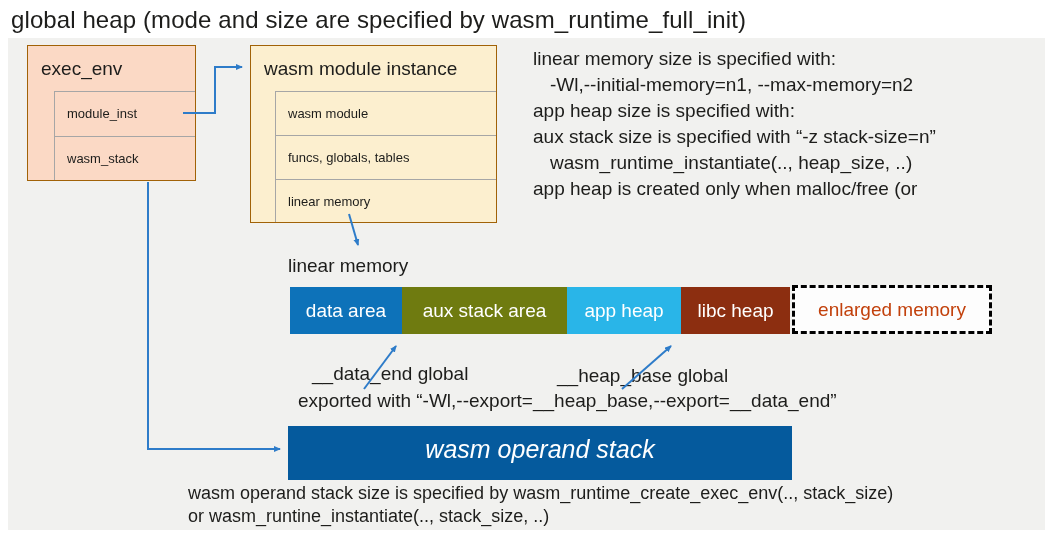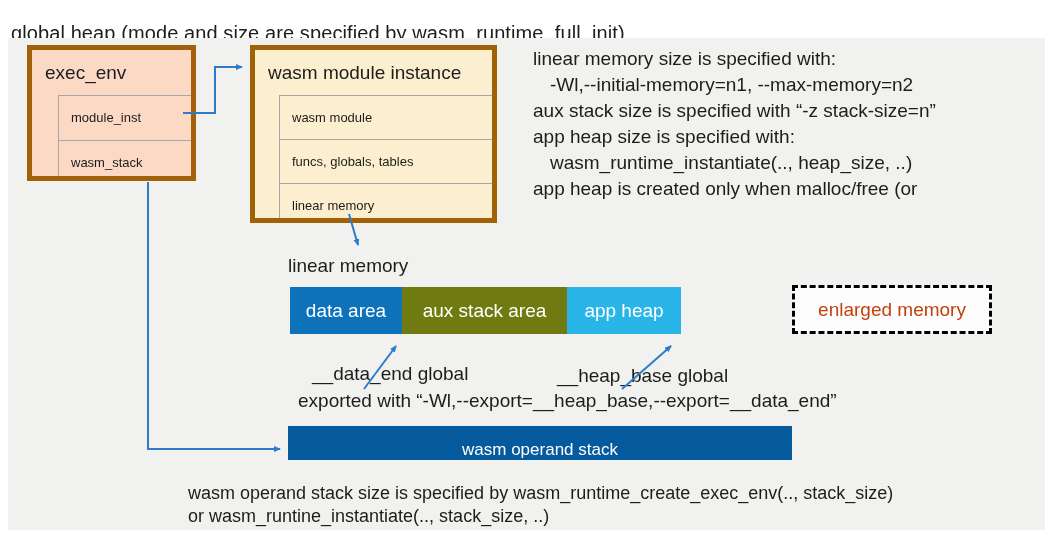--- a/index.html
+++ b/index.html
@@ -1,25 +1,25 @@
 <!DOCTYPE html>
 <html><head>
 <meta charset="utf-8">
 <style>
   * { margin:0; padding:0; box-sizing:border-box; }
   html,body { background:#ffffff; }
   body { font-family:"Liberation Sans","DejaVu Sans",sans-serif; color:#1d1d1b; }
   .page { position:relative; width:1054px; height:547px; overflow:hidden; background:#ffffff; }
 
-  .title { position:absolute; left:11px; top:22px; font-size:20px; letter-spacing:.1px; }
+  .title { position:absolute; left:11px; top:6px; font-size:24px; letter-spacing:.1px; }
 
   .canvas { position:absolute; left:8px; top:38px; width:1037px; height:492px; background:#f1f1ef; }
 
   
-  .struct-box { position:absolute; border:5px solid #a16207; }
+  .struct-box { position:absolute; border:1px solid #a16207; }
   .struct-box.salmon { background:#fbd9c5; }
   .struct-box.cream  { background:#fcefcf; }
   .box-header { height:45px; line-height:45px; padding-left:13px; font-size:19px; }
   .box-rows { position:absolute; left:26px; top:45px; right:0; bottom:0; border-left:1px solid #a6a6a6; }
   .cream .box-rows { left:24px; }
   .box-row { border-top:1px solid #a6a6a6; height:45px; line-height:44px; padding-left:12px; font-size:13px; }
   .cream .box-row { height:44px; line-height:43px; }
   .cream .box-row:last-child { height:45px; }
 
   
@@ -34,22 +34,22 @@
   .enlarged { position:absolute; left:792px; top:285px; width:200px; height:49px;
               border:3px dashed #000000; background:#fdfdfd; text-align:center;
               line-height:43px; font-size:19px; color:#c2410c; }
 
   
   .ann-data-end  { position:absolute; left:312px; top:363px; font-size:19px; }
   .ann-heap-base { position:absolute; left:557px; top:365px; font-size:19px; }
   .ann-exported  { position:absolute; left:298px; top:390px; font-size:19px; }
 
   
-  .operand-bar { position:absolute; left:288px; top:426px; width:504px; height:34px;
-                 background:#055a9d; color:#ffffff; text-align:center; line-height:47px; font-size:17px; }
+  .operand-bar { position:absolute; left:288px; top:426px; width:504px; height:54px;
+                 background:#055a9d; color:#ffffff; text-align:center; line-height:47px; font-size:25px;font-style:italic; }
   .stack-note { position:absolute; left:188px; top:482px; font-size:18px; }
   .stack-note div { height:23px; line-height:23px; }
 
   svg.connectors { position:absolute; left:0; top:0; pointer-events:none; }
 </style>
 </head>
 <body>
 
 <div class="page">
 
@@ -70,31 +70,32 @@
     <div class="box-rows">
       <div class="box-row">wasm module</div>
       <div class="box-row">funcs, globals, tables</div>
       <div class="box-row">linear memory</div>
     </div>
   </div>
 
   <div class="notes">
     <div class="nline">linear memory size is specified with:</div>
     <div class="nline indent">-Wl,--initial-memory=n1, --max-memory=n2</div>
+    <div class="nline">app heap size is specified with:</div>
     <div class="nline">aux stack size is specified with “-z stack-size=n”</div>
-    <div class="nline">app heap size is specified with:</div>
     <div class="nline indent">wasm_runtime_instantiate(.., heap_size, ..)</div>
     <div class="nline">app heap is created only when malloc/free (or</div>
   </div>
 
   <div class="lm-label">linear memory</div>
   <div class="mem-bar">
       <div class="mem-seg" style="width: 112px; background: rgb(13, 114, 185);">data area</div>
       <div class="mem-seg" style="width: 165px; background: rgb(111, 123, 16);">aux stack area</div>
       <div class="mem-seg" style="width: 114px; background: rgb(41, 181, 232);">app heap</div>
+      <div class="mem-seg" style="width: 109px; background: rgb(140, 46, 16);">libc heap</div>
     </div>
   <div class="enlarged">enlarged memory</div>
 
   <div class="ann-data-end">__data_end global</div>
   <div class="ann-heap-base">__heap_base global</div>
   <div class="ann-exported">exported with “-Wl,--export=__heap_base,--export=__data_end”</div>
 
   <div class="operand-bar">wasm operand stack</div>
   <div class="stack-note">
     <div>wasm operand stack size is specified by wasm_runtime_create_exec_env(.., stack_size)</div>

